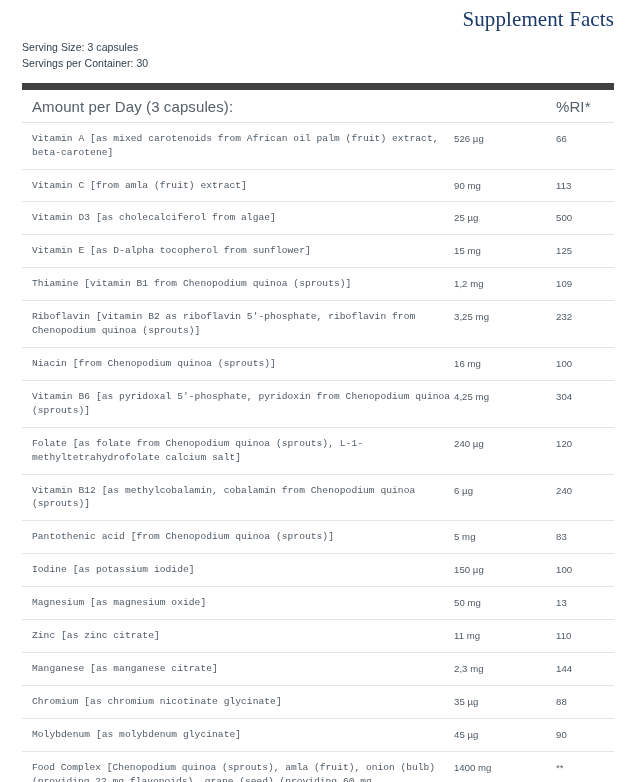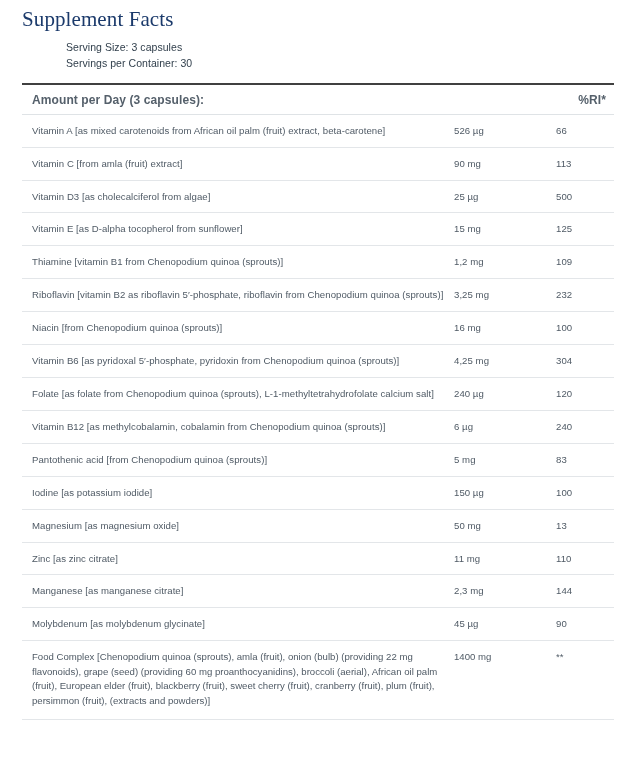--- a/index.html
+++ b/index.html
@@ -19,72 +19,73 @@
     box-sizing: border-box;
   }
   .sf-title {
     font-family: "Liberation Serif", serif;
     color: #1b3a6b;
     font-size: 21px;
     font-weight: 400;
     letter-spacing: 0.1px;
     margin: 7px 0 0 0;
     line-height: 1.2;
+    text-align: right;
   }
   .serving-block {
     margin-top: 7px;
   }
   .serving-line {
     font-size: 10.5px;
     color: #32404d;
     line-height: 1.55;
     letter-spacing: 0.05px;
-    margin-left: 44px;
   }
   table.facts {
     width: 100%;
     border-collapse: collapse;
     margin-top: 11px;
     table-layout: fixed;
   }
   table.facts th,
   table.facts td {
     vertical-align: top;
     padding: 0;
   }
   tr.header-row th {
-    border-top: 2px solid #404040;
+    border-top: 7px solid #404040;
     border-bottom: 1px solid #dfe3e6;
     padding: 8px 0 7px 0;
-    font-size: 12px;
-    font-weight: 700;
+    font-size: 15px;
+    font-weight: 400;
     color: #55606b;
     letter-spacing: 0.1px;
   }
   th.col-name {
     text-align: left;
     padding-left: 10px !important;
   }
   th.col-amount, th.col-ri {
-    text-align: right;
+    text-align: left;
   }
   th.col-ri {
     padding-right: 8px !important;
   }
   tr.nutrient-row td {
     border-bottom: 1px solid #e3e6e9;
     padding: 9px 0 9px 0;
     font-size: 9.6px;
     color: #4f5a65;
     letter-spacing: 0.05px;
     line-height: 1.45;
   }
   td.name {
     text-align: left;
     padding-left: 10px !important;
+    font-family: Liberation Mono, monospace;
   }
   td.amount {
     white-space: nowrap;
   }
   td.ri {
     text-align: left;
     padding-right: 8px !important;
     white-space: nowrap;
   }
   tr.complex-row td {
@@ -196,20 +197,25 @@
           <td class="name">Zinc [as zinc citrate]</td>
           <td class="amount">11 mg</td>
           <td class="ri">110</td>
         </tr>
         <tr class="nutrient-row">
           <td class="name">Manganese [as manganese citrate]</td>
           <td class="amount">2,3 mg</td>
           <td class="ri">144</td>
         </tr>
         <tr class="nutrient-row">
+          <td class="name">Chromium [as chromium nicotinate glycinate]</td>
+          <td class="amount">35 µg</td>
+          <td class="ri">88</td>
+        </tr>
+        <tr class="nutrient-row">
           <td class="name">Molybdenum [as molybdenum glycinate]</td>
           <td class="amount">45 µg</td>
           <td class="ri">90</td>
         </tr>
         <tr class="complex-row">
           <td class="name">Food Complex [Chenopodium quinoa (sprouts), amla (fruit), onion (bulb) (providing 22 mg flavonoids), grape (seed) (providing 60 mg proanthocyanidins), broccoli (aerial), African oil palm (fruit), European elder (fruit), blackberry (fruit), sweet cherry (fruit), cranberry (fruit), plum (fruit), persimmon (fruit), (extracts and powders)]</td>
           <td class="amount">1400 mg</td>
           <td class="ri">**</td>
         </tr>
       </tbody>

